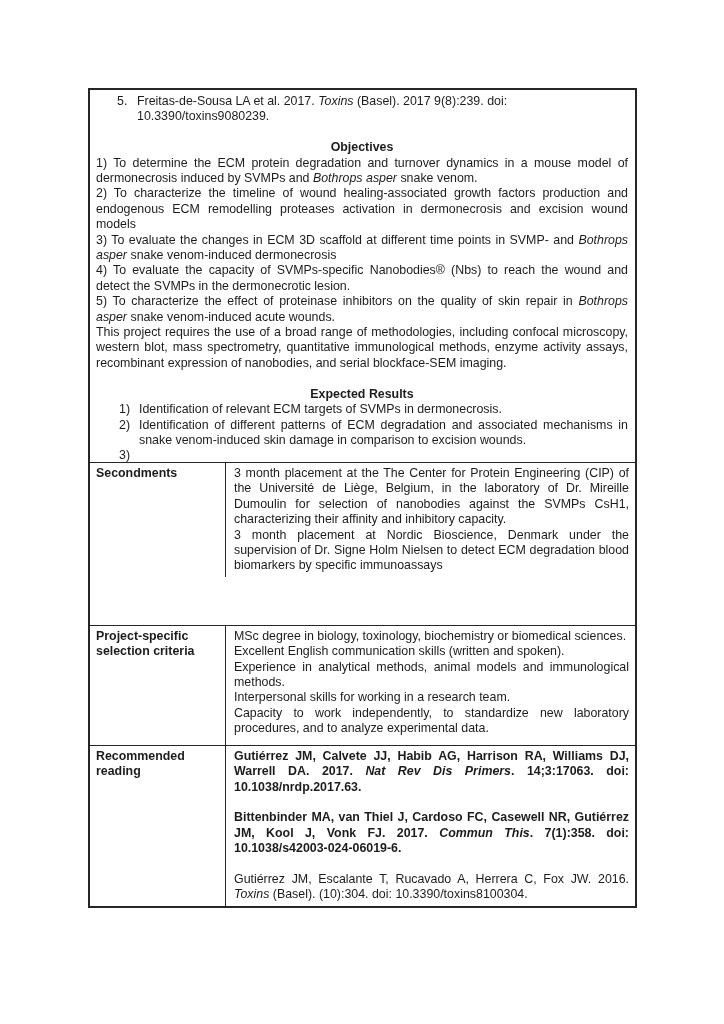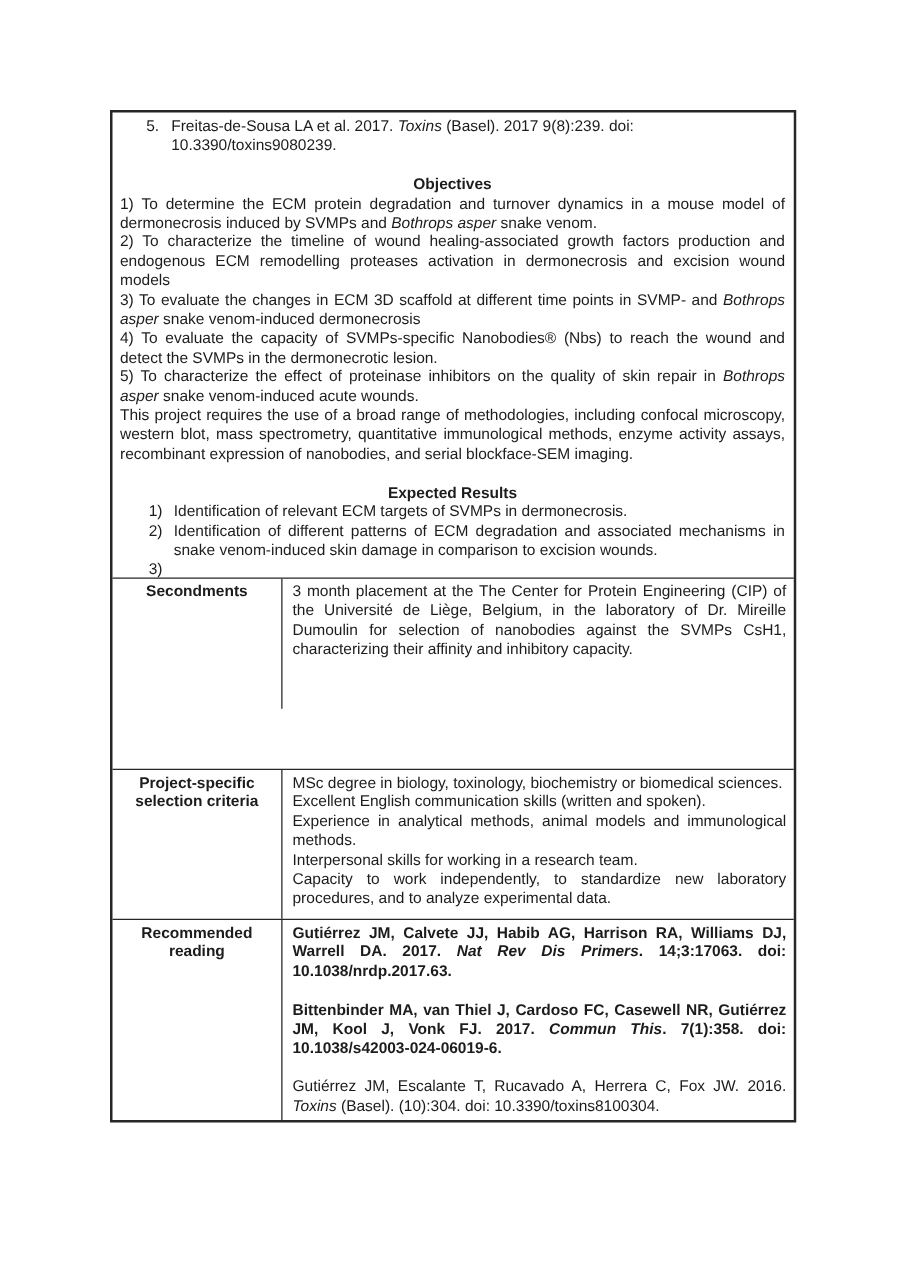--- a/index.html
+++ b/index.html
@@ -40,21 +40,20 @@
   .row-2 { min-height: 105px; }
   .row-3 { min-height: 120px; margin-top: 48px; }
   .row-4 { min-height: 147px; }
   .cell-label {
     flex: 0 0 136px;
     width: 136px;
     border-right: 1.5px solid #262626;
     box-sizing: border-box;
     padding: 3px 6px 3px 6px;
     font-weight: bold;
-    text-align: center;
   }
   .cell-body {
     flex: 1;
     box-sizing: border-box;
     padding: 3px 6px 3px 8px;
     text-align: justify;
   }
   .cell-full {
     flex: 1;
     box-sizing: border-box;
@@ -106,20 +105,21 @@
             <div class="num-item"><span class="num">2)</span><span><span>Identification of different patterns of ECM degradation and associated mechanisms in snake venom-induced skin damage in comparison to excision wounds.</span></span></div>
             <div class="num-item"><span class="num">3)</span></div>
           </div>
       </div>
     </div>
 
     <div class="t-row row-2">
       <div class="cell-label">Secondments</div>
       <div class="cell-body">
           <p class="para"><span>3 month placement at the The Center for Protein Engineering (CIP) of the Université de Liège, Belgium, in the laboratory of Dr. Mireille Dumoulin for selection of nanobodies against the SVMPs CsH1, characterizing their affinity and inhibitory capacity.</span></p>
+          <p class="para"><span>3 month placement at Nordic Bioscience, Denmark under the supervision of Dr. Signe Holm Nielsen to detect ECM degradation blood biomarkers by specific immunoassays</span></p>
         </div>
     </div>
 
     <div class="t-row row-3">
       <div class="cell-label">Project-specific selection criteria</div>
       <div class="cell-body">
           <p class="para"><span>MSc degree in biology, toxinology, biochemistry or biomedical sciences.</span></p>
           <p class="para"><span>Excellent English communication skills (written and spoken).</span></p>
           <p class="para"><span>Experience in analytical methods, animal models and immunological methods.</span></p>
           <p class="para"><span>Interpersonal skills for working in a research team.</span></p>

